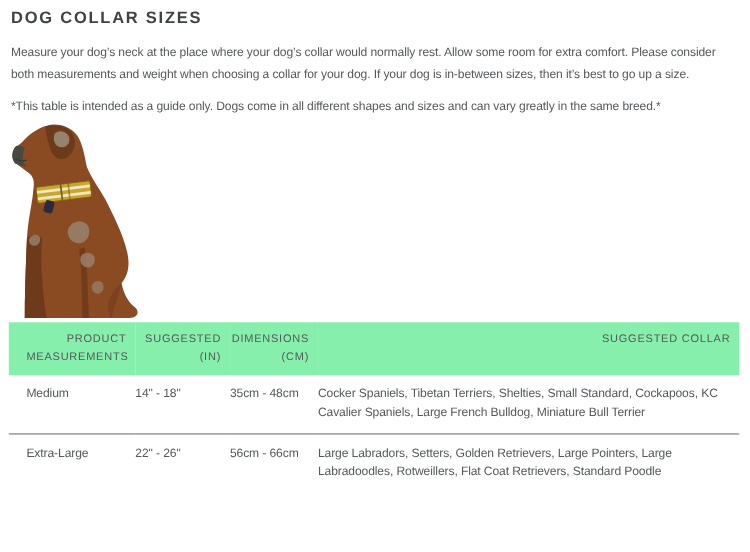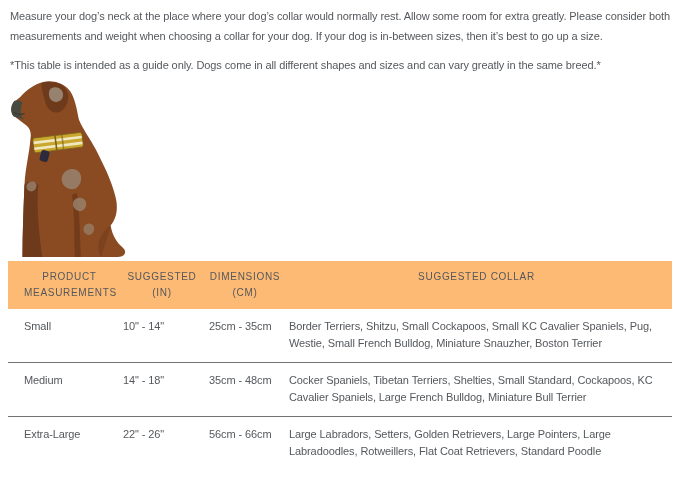--- a/index.html
+++ b/index.html
@@ -38,22 +38,22 @@
     border-collapse: collapse;
     table-layout: fixed;
     width: 664px;
     margin-left: -2px;
   }
   col.c1 { width: 115px; }
   col.c2 { width: 86px; }
   col.c3 { width: 80px; }
 
   thead th {
-    background: #fdba74;
-    text-align: center;
+    background: #86efac;
+    text-align: right;
     vertical-align: top;
     font-weight: 400;
     font-size: 10px;
     letter-spacing: 0.7px;
     line-height: 1.6;
     color: #54575b;
     padding: 8px 8px 8px 0;
   }
   thead th:first-child { padding-left: 16px; }
 
@@ -67,22 +67,23 @@
     border-top: 1px solid #737373;
   }
   tbody tr:first-child td { border-top: none; }
   tbody td:first-child { padding-left: 16px; }
 </style>
 </head>
 <body>
 
 <div class="page">
 
+  <h1 class="page-title">DOG COLLAR SIZES</h1>
 
-  <p class="intro">Measure your dog’s neck at the place where your dog’s collar would normally rest. Allow some room for extra greatly. Please consider both measurements and weight when choosing a collar for your dog. If your dog is in-between sizes, then it’s best to go up a size.</p>
+  <p class="intro">Measure your dog’s neck at the place where your dog’s collar would normally rest. Allow some room for extra comfort. Please consider both measurements and weight when choosing a collar for your dog. If your dog is in-between sizes, then it’s best to go up a size.</p>
 
   <p class="note">*This table is intended as a guide only. Dogs come in all different shapes and sizes and can vary greatly in the same breed.*</p>
 
   <div class="dog-wrap">
     <svg width="125" height="181" viewBox="0 0 125 183" xmlns="http://www.w3.org/2000/svg">
 
       <path fill="#8a4a22" d="M 8 22 C 5 26 3 33 8 37 L 20 46 C 24 49 25 54 24 60 C 23 74 19 88 18 106 C 17 130 16 155 16 179 L 112 179 C 120 179 122 173 117 169 C 111 164 107 157 105 147 C 111 140 113 130 110 118 C 106 101 97 84 90 70 C 84 59 77 50 73 40 C 71 30 69 18 64 11 C 57 2 45 0 37 2 C 28 4 19 11 14 17 Z"></path>
 
       <path fill="#6d3a1b" d="M 18 106 C 17 130 16 155 16 179 L 36 179 C 32 152 30 128 32 106 C 27 102 21 102 18 106 Z"></path>
 
@@ -125,26 +126,20 @@
     <thead>
       <tr>
         <th>PRODUCT MEASUREMENTS</th>
         <th>SUGGESTED (IN)</th>
         <th>DIMENSIONS (CM)</th>
         <th>SUGGESTED COLLAR</th>
       </tr>
     </thead>
     <tbody>
       <tr>
-        <td>Small</td>
-        <td>10" - 14"</td>
-        <td>25cm - 35cm</td>
-        <td>Border Terriers, Shitzu, Small Cockapoos, Small KC Cavalier Spaniels, Pug, Westie, Small French Bulldog, Miniature Snauzher, Boston Terrier</td>
-      </tr>
-      <tr>
         <td>Medium</td>
         <td>14" - 18"</td>
         <td>35cm - 48cm</td>
         <td>Cocker Spaniels, Tibetan Terriers, Shelties, Small Standard, Cockapoos, KC Cavalier Spaniels, Large French Bulldog, Miniature Bull Terrier</td>
       </tr>
       <tr>
         <td>Extra-Large</td>
         <td>22" - 26"</td>
         <td>56cm - 66cm</td>
         <td>Large Labradors, Setters, Golden Retrievers, Large Pointers, Large Labradoodles, Rotweillers, Flat Coat Retrievers, Standard Poodle</td>

